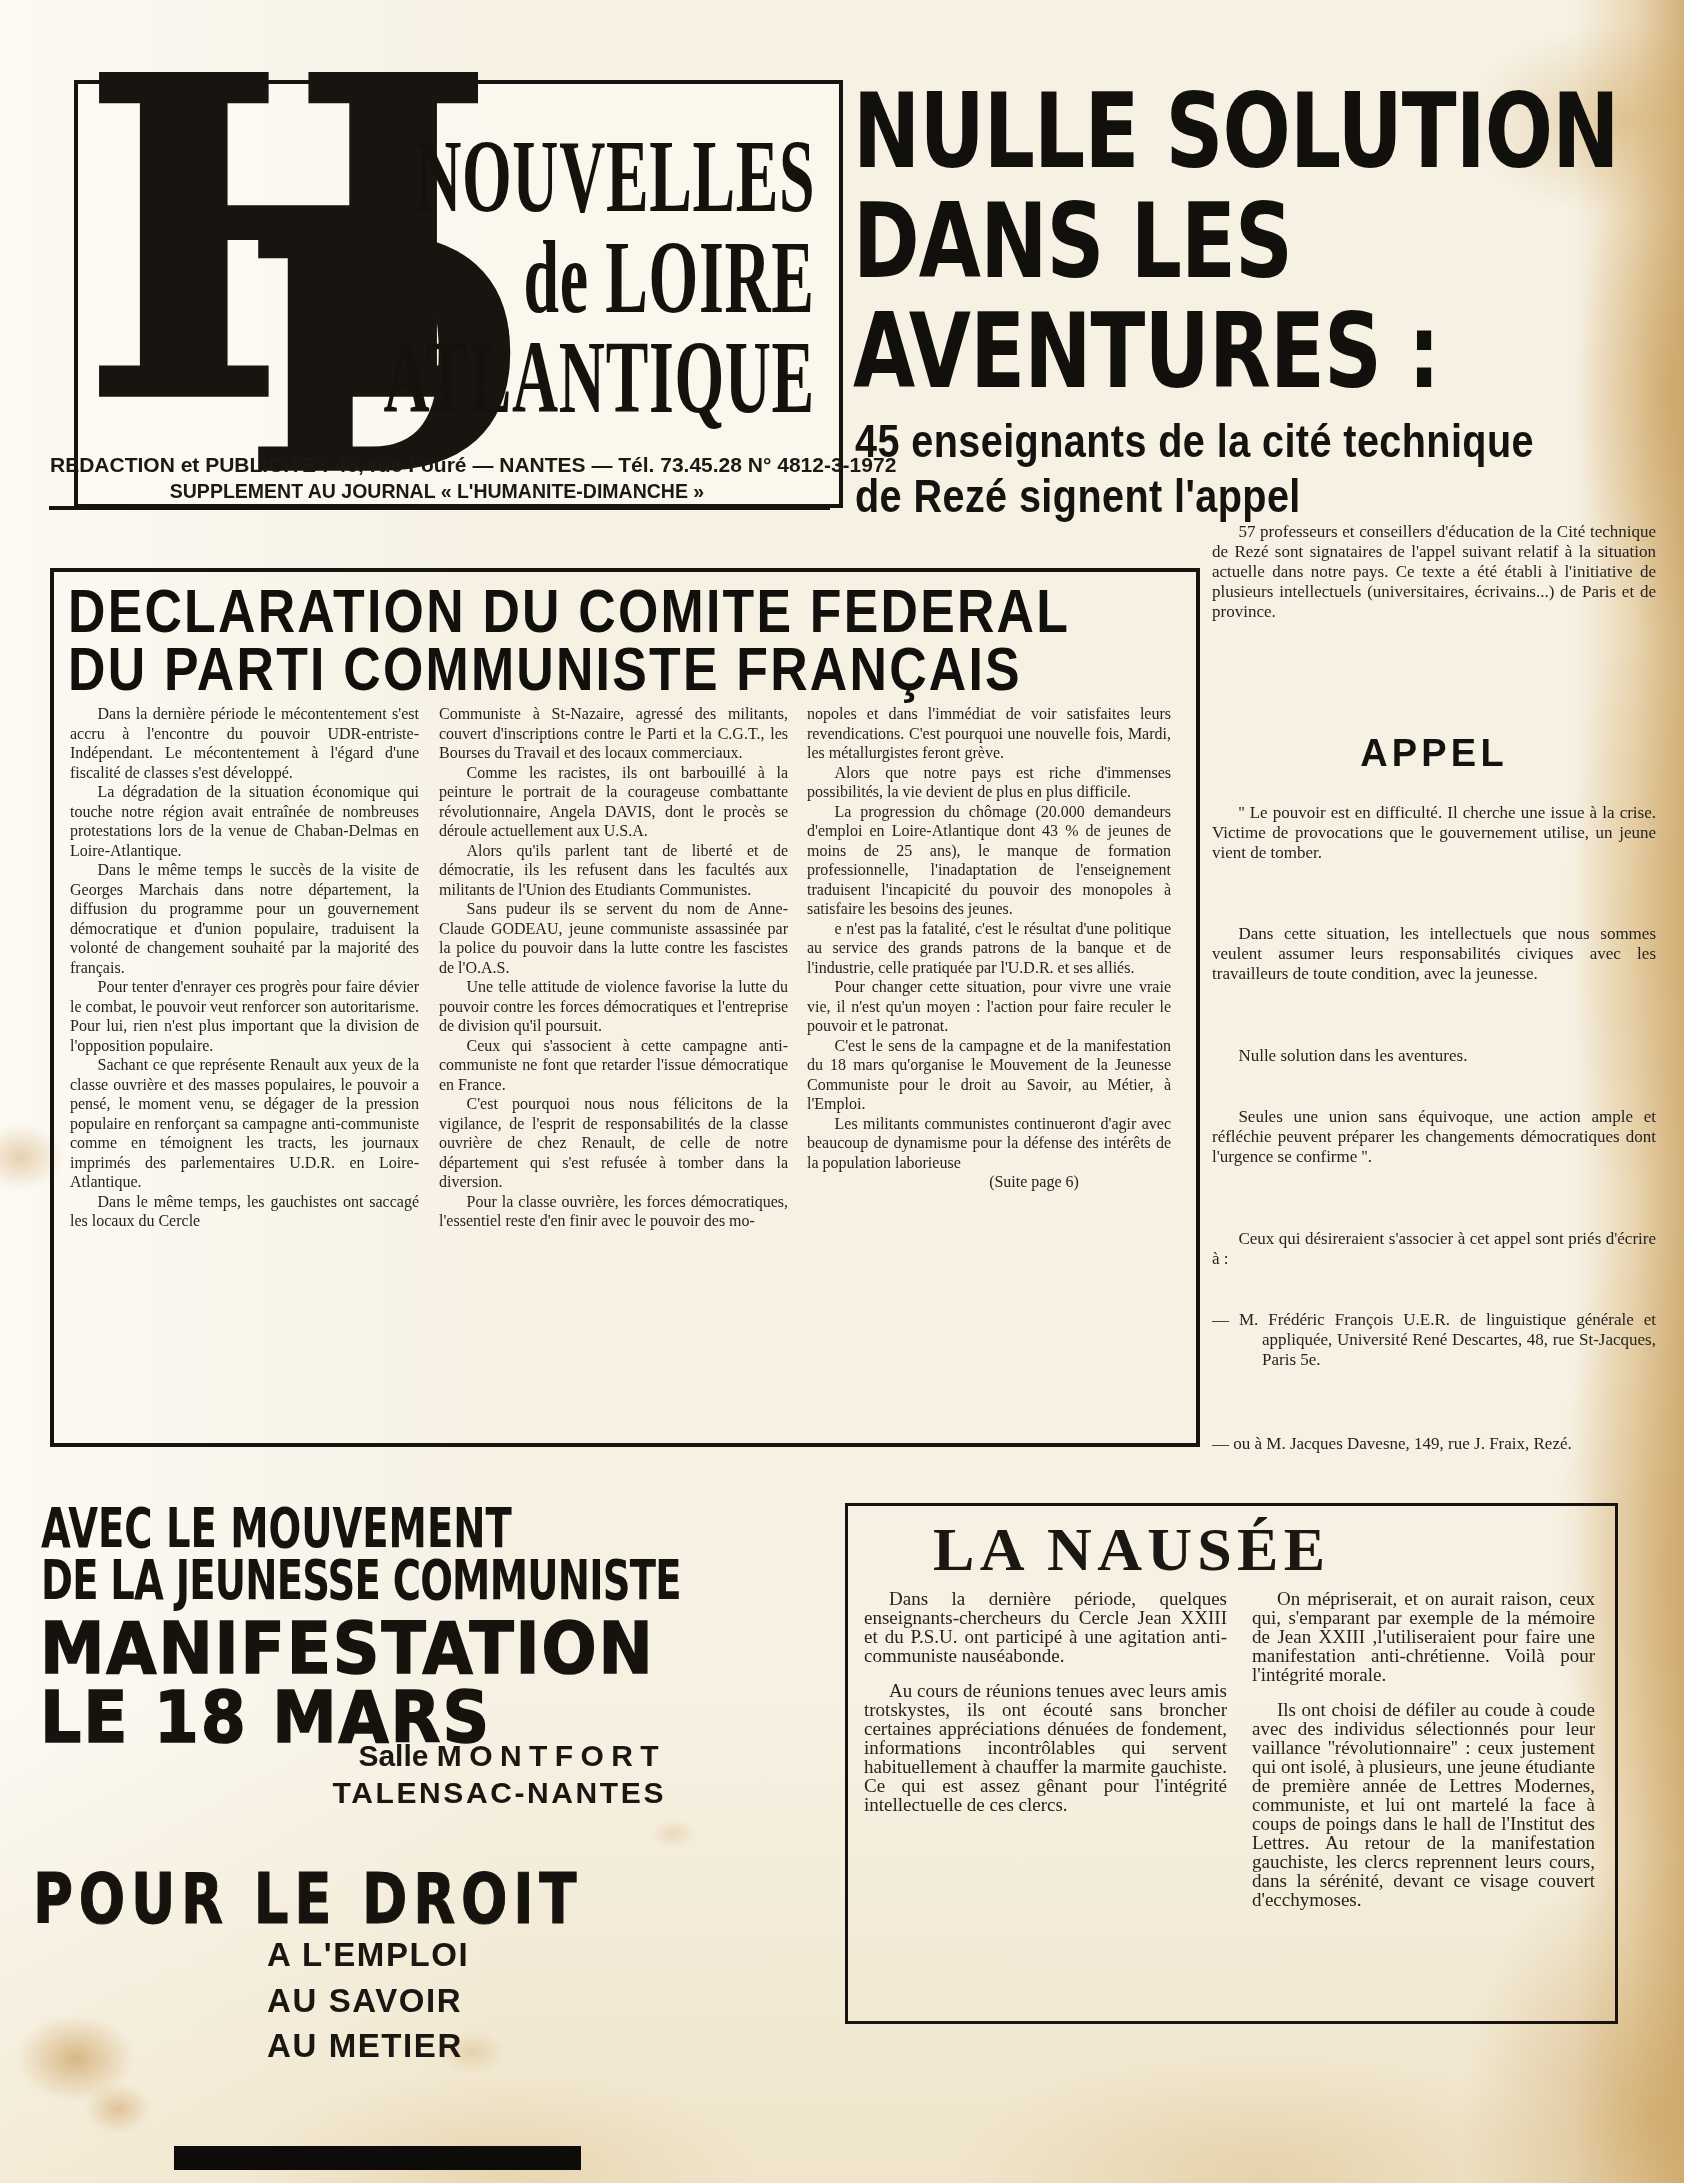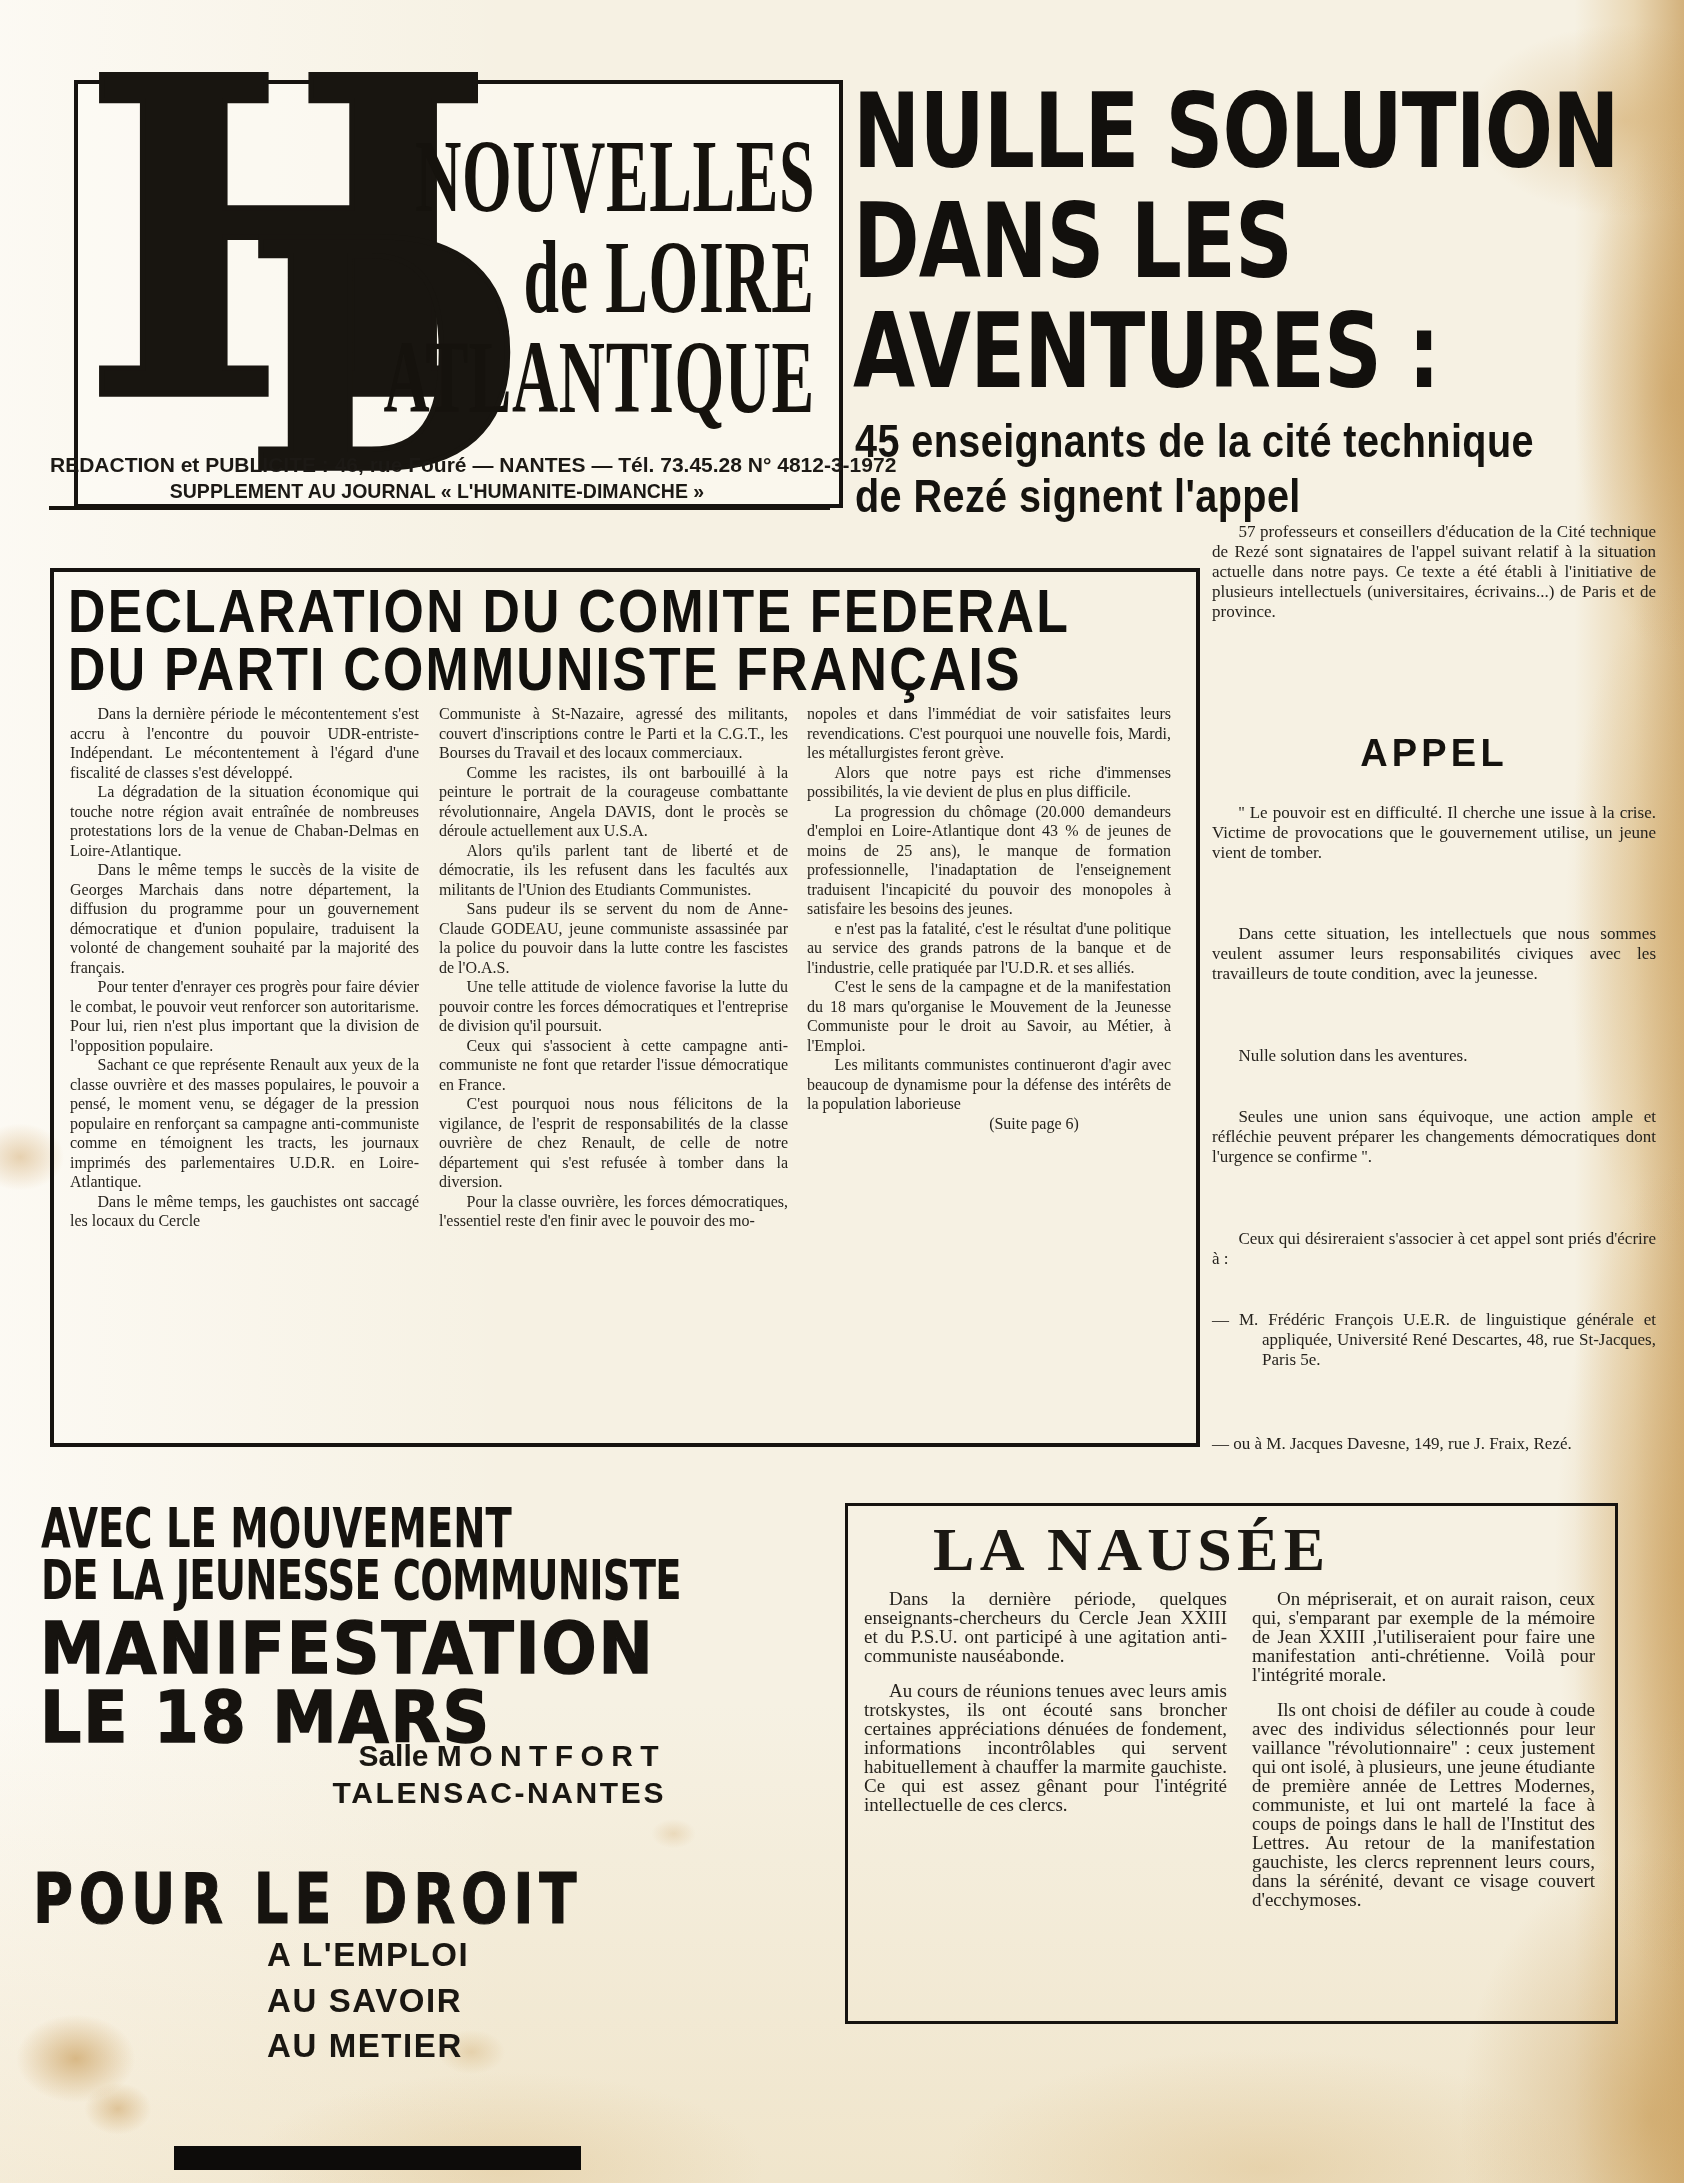--- a/index.html
+++ b/index.html
@@ -178,20 +178,21 @@
       <p>Une telle attitude de violence favorise la lutte du pouvoir contre les forces démocratiques et l'entreprise de division qu'il poursuit.</p>
       <p>Ceux qui s'associent à cette campagne anti-communiste ne font que retarder l'issue démocratique en France.</p>
       <p>C'est pourquoi nous nous félicitons de la vigilance, de l'esprit de responsabilités de la classe ouvrière de chez Renault, de celle de notre département qui s'est refusée à tomber dans la diversion.</p>
       <p>Pour la classe ouvrière, les forces démocratiques, l'essentiel reste d'en finir avec le pouvoir des mo-</p>
     </div>
     <div class="col col-3">
       <p class="noind">nopoles et dans l'immédiat de voir satisfaites leurs revendications. C'est pourquoi une nouvelle fois, Mardi, les métallurgistes feront grève.</p>
       <p>Alors que notre pays est riche d'immenses possibilités, la vie devient de plus en plus difficile.</p>
       <p>La progression du chômage (20.000 demandeurs d'emploi en Loire-Atlantique dont 43 % de jeunes de moins de 25 ans), le manque de formation professionnelle, l'inadaptation de l'enseignement traduisent l'incapicité du pouvoir des monopoles à satisfaire les besoins des jeunes.</p>
       <p>e n'est pas la fatalité, c'est le résultat d'une politique au service des grands patrons de la banque et de l'industrie, celle pratiquée par l'U.D.R. et ses alliés.</p>
+      <p>Pour changer cette situation, pour vivre une vraie vie, il n'est qu'un moyen : l'action pour faire reculer le pouvoir et le patronat.</p>
       <p>C'est le sens de la campagne et de la manifestation du 18 mars qu'organise le Mouvement de la Jeunesse Communiste pour le droit au Savoir, au Métier, à l'Emploi.</p>
       <p>Les militants communistes continueront d'agir avec beaucoup de dynamisme pour la défense des intérêts de la population laborieuse</p>
       <p class="suite">(Suite page 6)</p>
     </div>
   </div>
 
   <div class="ann-heavy avec1">AVEC LE MOUVEMENT</div>
   <div class="ann-heavy avec2">DE LA JEUNESSE COMMUNISTE</div>
   <div class="ann-heavy manif1">MANIFESTATION</div>
   <div class="ann-heavy manif2">LE 18 MARS</div>

